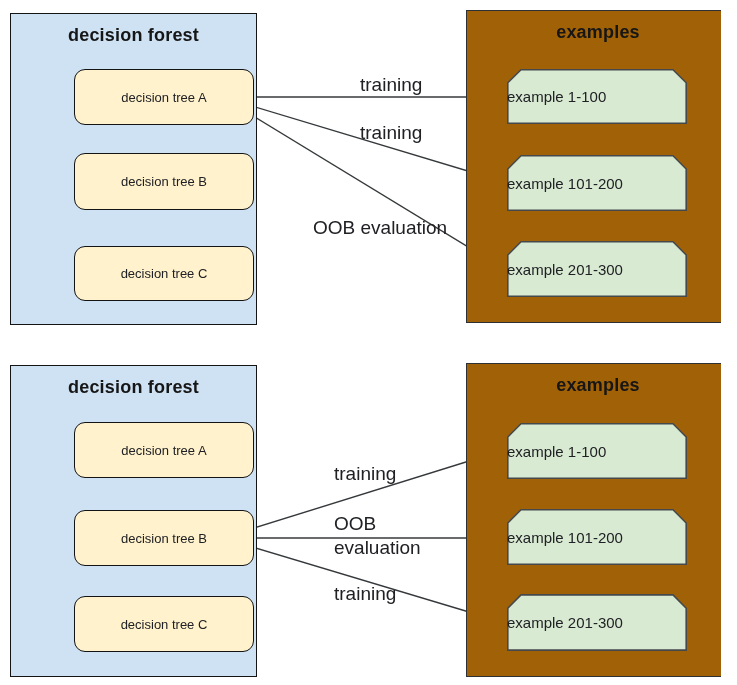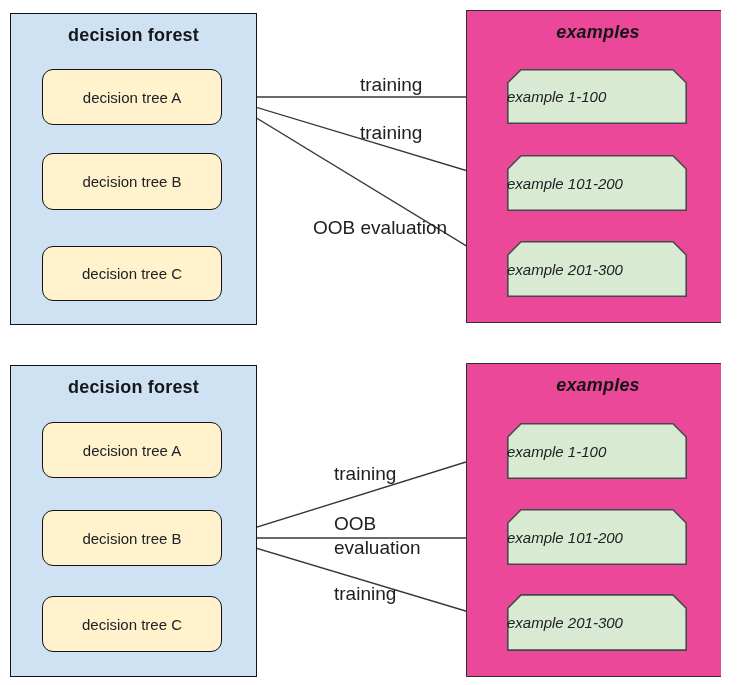--- a/index.html
+++ b/index.html
@@ -22,43 +22,43 @@
   }
   .arrows-layer line { stroke: #36393b; stroke-width: 1.4; }
 
   .forest-box {
     position: absolute;
     background: #cfe2f3;
     border: 1.6px solid #141414;
   }
   .examples-box {
     position: absolute;
-    background: #ec4899;
+    background: #a16207;
     border: 1.6px solid #2e3133;
-    font-style: italic;
   }
   .box-title {
     padding-top: 11px;
     text-align: center;
     font-weight: bold;
     font-size: 18px;
     letter-spacing: 0.2px;
     color: #161616;
   }
 
   .tree-box {
     position: absolute;
     background: #fff2cc;
     border: 1.6px solid #141414;
     border-radius: 11px;
     display: flex;
     align-items: center;
     justify-content: center;
-    font-size: 15px;
+    font-size: 13px;
     color: #202124;
+    margin-left: 32px;
   }
 
   .ex-box {
     position: absolute;
     display: flex;
     align-items: center;
     justify-content: flex-start;
     font-size: 15px;
     color: #202124;
   }

